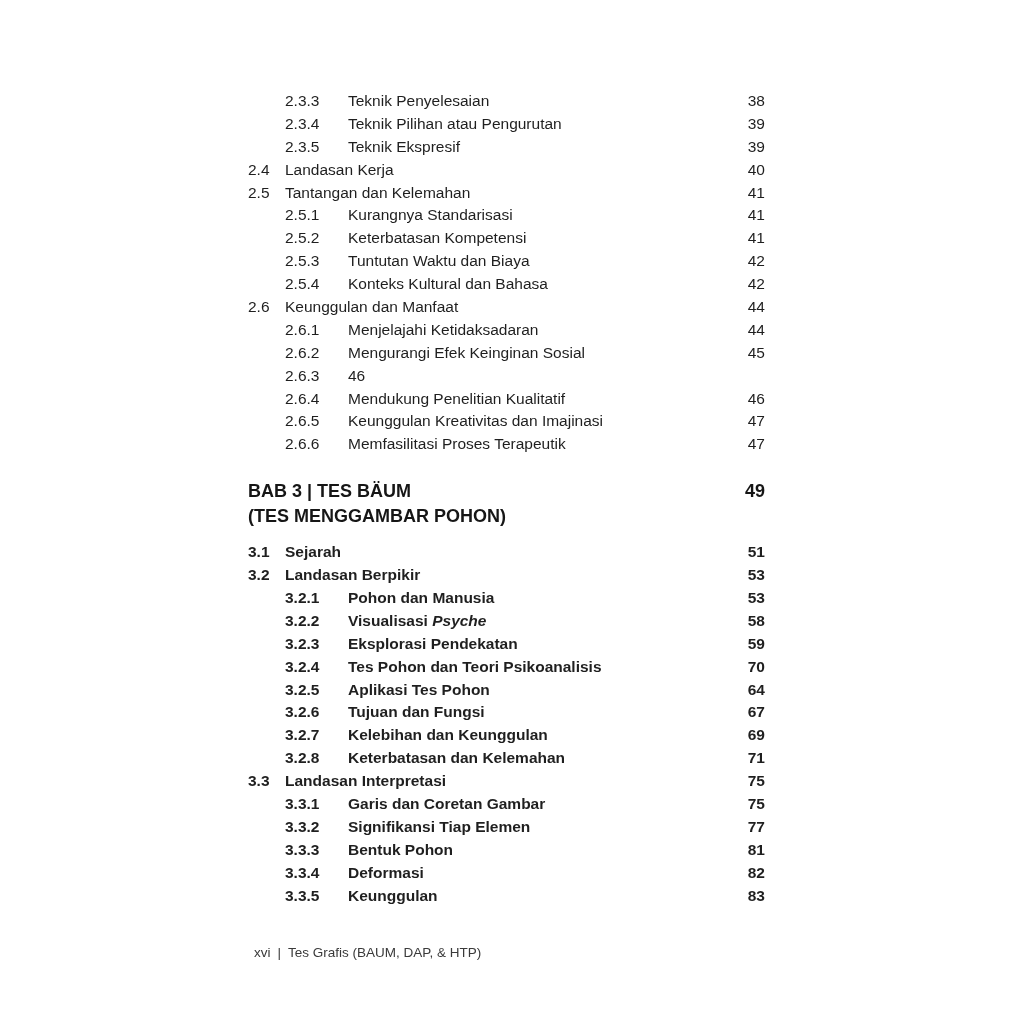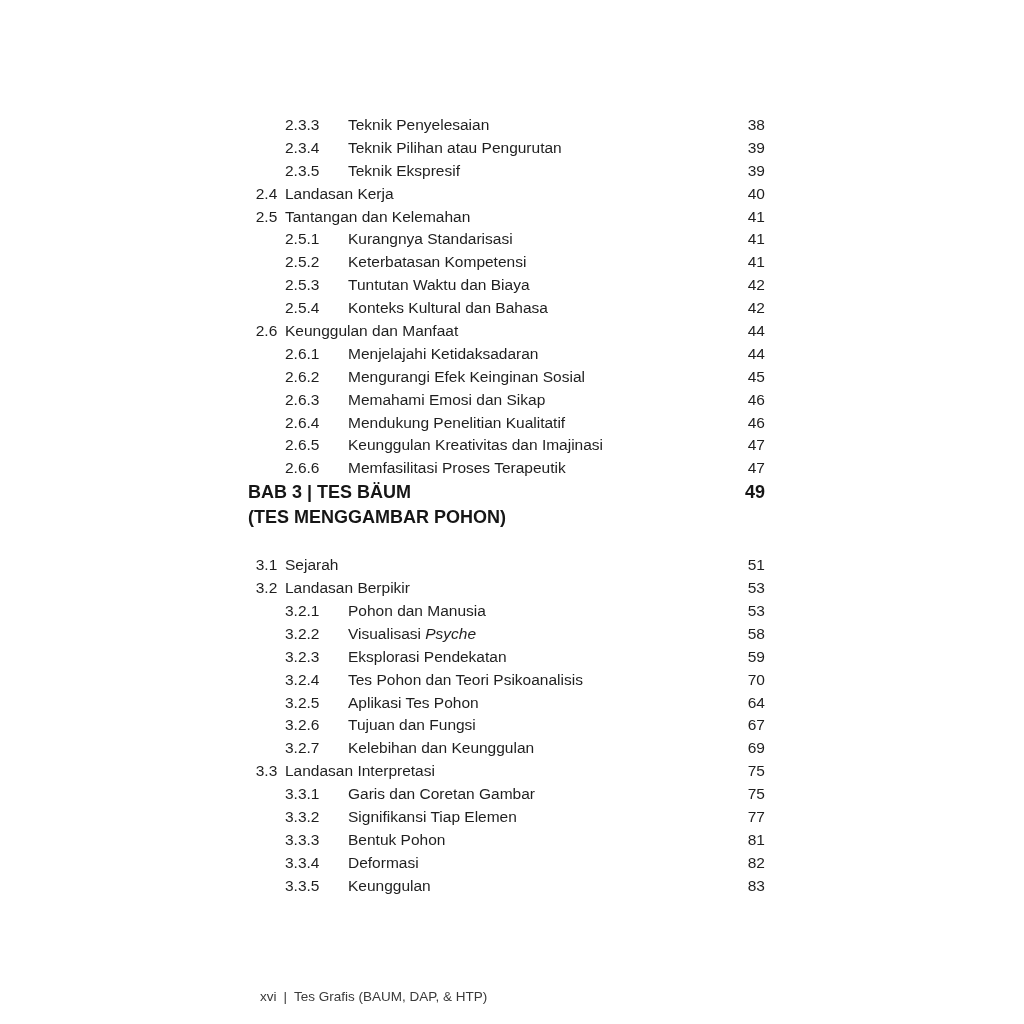--- a/index.html
+++ b/index.html
@@ -7,57 +7,57 @@
   body {
     background: #ffffff;
     font-family: "Liberation Sans", sans-serif;
     color: #1f1f1f;
     position: relative;
     overflow: hidden;
   }
   .toc {
     position: absolute;
     left: 248px;
-    top: 114px;
+    top: 90px;
     width: 517px;
     font-size: 15.5px;
   }
   .toc-row {
     display: flex;
     align-items: baseline;
     line-height: 22.9px;
     height: 22.9px;
     white-space: nowrap;
   }
   .toc-row .num { flex: 0 0 auto; }
-  .toc-row.level-1 .num { width: 37px; text-align: center; }
+  .toc-row.level-1 .num { width: 37px; }
   .toc-row.level-2 { padding-left: 37px; }
   .toc-row.level-2 .num { width: 63px; }
   .toc-row .title { flex: 1 1 auto; overflow: hidden; }
   .toc-row .title i { font-style: italic; }
   .toc-row .pg { flex: 0 0 auto; text-align: center; }
   .chapter-heading {
     display: flex;
     align-items: flex-start;
+    margin-top: 23px;
     font-weight: bold;
     font-size: 18px;
     line-height: 25px;
     color: #161616;
   }
   .chapter-heading .heading-lines { flex: 1 1 auto; }
   .chapter-heading .heading-page { flex: 0 0 auto; text-align: center; }
-  .entries-block-2 { margin-top: 24px; }
+  .entries-block-2 { margin-top: 12px; font-weight: bold; }
   .page-footer {
     position: absolute;
-    left: 260px;
+    left: 254px;
     top: 945px;
     font-size: 13.5px;
     color: #3a3a3a;
     white-space: nowrap;
-    margin-top: 44px;
   }
   .page-footer .sep { margin: 0 7px; }
 </style>
 </head>
 <body>
 
 <div class="toc">
 
   <div class="entries-block">
       <div class="toc-row level-2">
@@ -115,21 +115,20 @@
         <span class="title">Menjelajahi Ketidaksadaran</span>
         <span class="pg">44</span>
       </div>
       <div class="toc-row level-2">
         <span class="num">2.6.2</span>
         <span class="title">Mengurangi Efek Keinginan Sosial</span>
         <span class="pg">45</span>
       </div>
       <div class="toc-row level-2">
         <span class="num">2.6.3</span>
-        <span class="title">Memahami Emosi dan Sikap</span>
         <span class="pg">46</span>
       </div>
       <div class="toc-row level-2">
         <span class="num">2.6.4</span>
         <span class="title">Mendukung Penelitian Kualitatif</span>
         <span class="pg">46</span>
       </div>
       <div class="toc-row level-2">
         <span class="num">2.6.5</span>
         <span class="title">Keunggulan Kreativitas dan Imajinasi</span>
@@ -189,20 +188,25 @@
       <div class="toc-row level-2">
         <span class="num">3.2.6</span>
         <span class="title">Tujuan dan Fungsi</span>
         <span class="pg">67</span>
       </div>
       <div class="toc-row level-2">
         <span class="num">3.2.7</span>
         <span class="title">Kelebihan dan Keunggulan</span>
         <span class="pg">69</span>
       </div>
+      <div class="toc-row level-2">
+        <span class="num">3.2.8</span>
+        <span class="title">Keterbatasan dan Kelemahan</span>
+        <span class="pg">71</span>
+      </div>
       <div class="toc-row level-1">
         <span class="num">3.3</span>
         <span class="title">Landasan Interpretasi</span>
         <span class="pg">75</span>
       </div>
       <div class="toc-row level-2">
         <span class="num">3.3.1</span>
         <span class="title">Garis dan Coretan Gambar</span>
         <span class="pg">75</span>
       </div>

